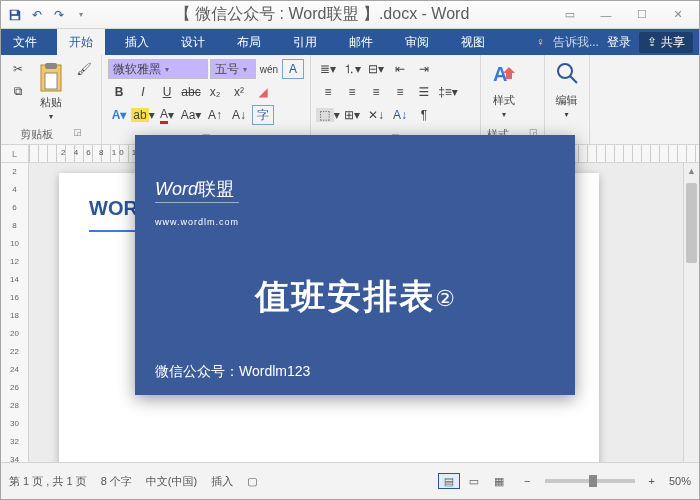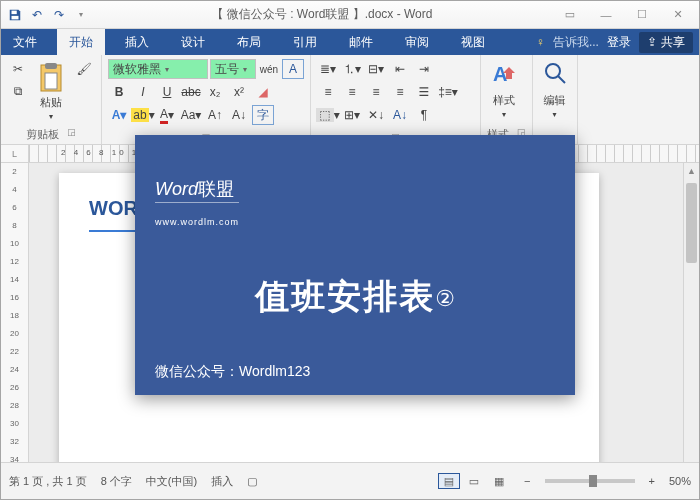--- a/index.html
+++ b/index.html
@@ -1,39 +1,39 @@
 <!DOCTYPE html>
 <html><head>
 <meta charset="utf-8">
 <style>
 * { margin: 0; padding: 0; box-sizing: border-box; font-family: "Microsoft YaHei", sans-serif; }
 body { width: 700px; height: 500px; background: #fff; overflow: hidden; border: 1px solid #a5a5a5; position: relative; }
 .titlebar { height: 28px; background: linear-gradient(#fdfdfd,#f3f3f3); display: flex; align-items: center; padding: 0 4px; font-size: 12px; color: #666; border-bottom: 1px solid #d4d4d4; }
 .titlebar .qat { display: flex; gap: 2px; align-items: center; }
 .titlebar .qat span { width: 20px; height: 20px; display: flex; align-items: center; justify-content: center; color: #2b579a; cursor: pointer; }
-.titlebar .title { flex: 1; text-align: center; color: #5c5c5c; font-size: 12px; }
+.titlebar .title { flex: 1; text-align: center; color: #5c5c5c; font-size: 16px; }
 .titlebar .winbtns { display: flex; gap: 2px; }
 .titlebar .winbtns span { width: 34px; height: 20px; display: flex; align-items: center; justify-content: center; color: #888; cursor: pointer; font-size: 11px; }
 .tabs { height: 26px; background: #2b579a; display: flex; align-items: stretch; font-size: 12px; color: #fff; gap: 8px; }
 .tab { padding: 0 12px; display: flex; align-items: center; cursor: pointer; }
 .tab.active { background: #f3f3f3; color: #2b579a; }
 .tab.file { background: #2b579a; color: #fff; }
 .tabs .spacer { flex: 1; }
 .tabs .right { display: flex; align-items: center; gap: 8px; padding-right: 6px; font-size: 12px; }
 .tabs .right .tell { color: #c9d8ec; }
 .share { background: #1e3e6e; padding: 2px 8px; border-radius: 2px; display: flex; align-items: center; gap: 4px; }
 .ribbon { height: 90px; background: #f3f3f3; border-bottom: 1px solid #d4d4d4; display: flex; font-size: 11px; color: #444; }
 .group { border-right: 1px solid #d9d9d9; padding: 4px 6px 2px 6px; display: flex; flex-direction: column; }
 .group .body { flex: 1; display: flex; gap: 4px; align-items: flex-start; }
-.group .label { text-align: center; font-size: 11px; color: #666; padding-top: 2px; display: flex; justify-content: center; gap: 8px; }
+.group .label { text-align: center; font-size: 11px; color: #666; padding-top: 2px; display: flex; justify-content: center; gap: 20px; }
 .dialoglauncher { color: #888; font-size: 9px; }
 .bigbtn { display: flex; flex-direction: column; align-items: center; gap: 2px; padding: 2px 4px; cursor: pointer; }
 .smallrow { display: flex; gap: 2px; align-items: center; }
 .smallbtn { width: 22px; height: 20px; display: flex; align-items: center; justify-content: center; cursor: pointer; border: 1px solid transparent; font-size: 12px; }
-.combo { height: 20px; border: 1px solid #c0c0c0; background: #86efac; display: flex; align-items: center; padding: 0 4px; font-size: 12px; gap: 4px; }
+.combo { height: 20px; border: 1px solid #c0c0c0; background: #c4b5fd; display: flex; align-items: center; padding: 0 4px; font-size: 12px; gap: 4px; }
 .combo .arrow { font-size: 8px; color: #666; }
 .col { display: flex; flex-direction: column; gap: 2px; }
 .rulerarea { height: 18px; background: #efefef; border-bottom: 1px solid #d4d4d4; display: flex; }
 .rulercorner { width: 28px; border-right: 1px solid #d4d4d4; display:flex; align-items:center; justify-content:center; font-size:9px; color:#888; background:#f7f7f7;}
 .hruler { flex:1; position:relative; font-size:8px; color:#666; background: repeating-linear-gradient(to right, #ccc 0, #ccc 1px, #f7f7f7 1px, #f7f7f7 9px); overflow:hidden;}
 .hruler .nums { position:absolute; top:3px; left:32px; white-space:nowrap; letter-spacing:3px; color:#555;}
 .workspace { position: absolute; top: 162px; bottom: 22px; left: 0; right: 0; background: #ececec; display: flex; }
 .vruler { width: 28px; background: #f7f7f7; border-right: 1px solid #d4d4d4; font-size:8px; color:#666; padding-top:4px;}
 .vruler div { height:9px; text-align:center; }
 .docarea { flex:1; position:relative; overflow:hidden; padding: 10px 0 0 30px;}

